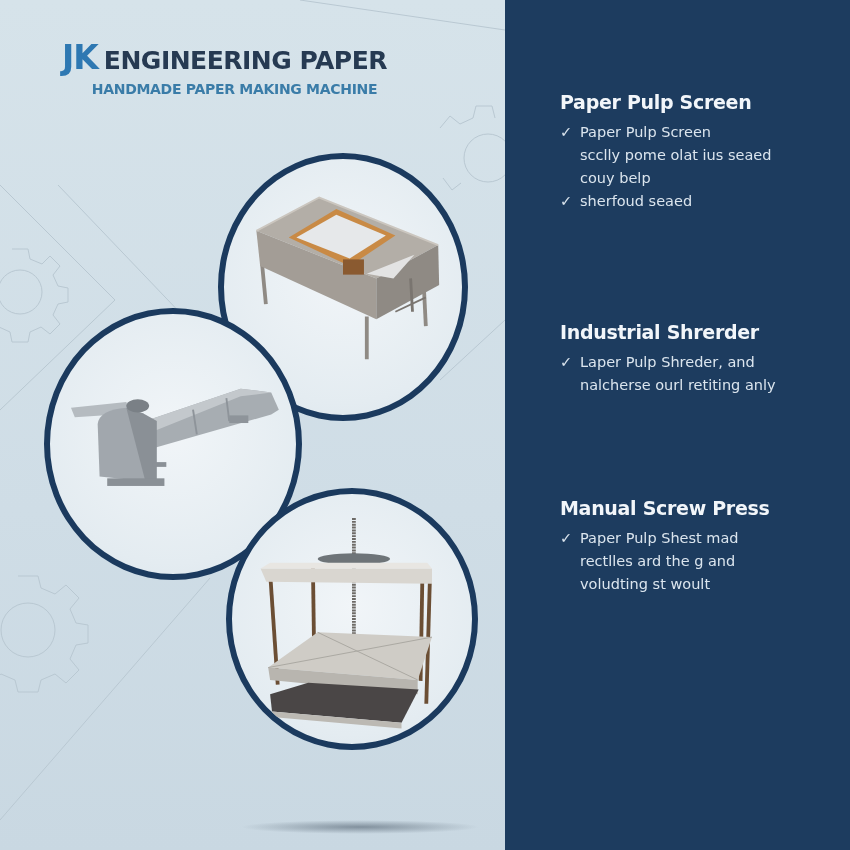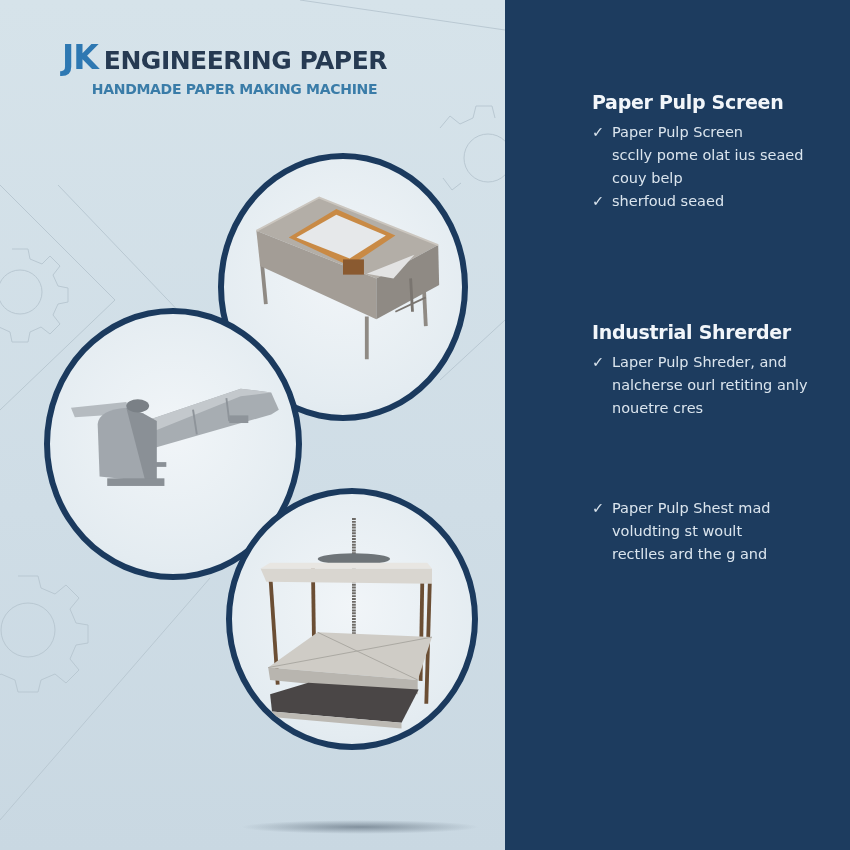--- a/index.html
+++ b/index.html
@@ -34,21 +34,21 @@
     .circle-screen { left: 218px; top: 153px; width: 250px; height: 268px; }
     .circle-shredder { left: 44px; top: 308px; width: 258px; height: 272px; }
     .circle-press { left: 226px; top: 488px; width: 252px; height: 262px; }
     .product-circle svg { position: absolute; left: 0; top: 0; width: 100%; height: 100%; }
 
     .floor-shadow {
       position: absolute; left: 240px; top: 820px; width: 240px; height: 14px;
       border-radius: 50%; background: radial-gradient(ellipse at center, rgba(70,85,100,0.55) 0%, rgba(70,85,100,0) 70%);
     }
 
-    .section { position: absolute; left: 592px; color: #e6eef5; }
+    .section { position: absolute; left: 560px; color: #e6eef5; }
     .section-title { font-size: 19px; font-weight: bold; color: #f2f6fa; letter-spacing: -0.3px; margin-bottom: 8px; white-space: nowrap; }
     .section-line { font-size: 14.5px; line-height: 23px; color: #dbe5ee; white-space: nowrap; display: flex; }
     .check { width: 20px; display: inline-block; color: #dbe5ee; }
     .indent { width: 20px; display: inline-block; }
     .sec-1 { top: 91px; }
     .sec-2 { top: 321px; }
     .sec-3 { top: 497px; }
   </style>
 </head>
 <body>
@@ -192,32 +192,29 @@
 <div class="section sec-2">
   <div class="section-title">Industrial Shrerder</div>
   <div class="section-line">
     <span class="check">✓</span>
     <span>Laper Pulp Shreder, and</span>
   </div>
   <div class="section-line">
     <span class="indent"></span>
     <span>nalcherse ourl retiting anly</span>
   </div>
-  <div class="section-line">
-    <span class="indent"></span>
-    <span>nouetre cres</span>
-  </div>
 </div>
 
 <div class="section sec-3">
+  <div class="section-title">Manual Screw Press</div>
   <div class="section-line">
     <span class="check">✓</span>
     <span>Paper Pulp Shest mad</span>
   </div>
   <div class="section-line">
     <span class="indent"></span>
+    <span>rectlles ard the g and</span>
+  </div>
+  <div class="section-line">
+    <span class="indent"></span>
     <span>voludting st woult</span>
   </div>
-  <div class="section-line">
-    <span class="indent"></span>
-    <span>rectlles ard the g and</span>
-  </div>
 </div>
 
 </body></html>

